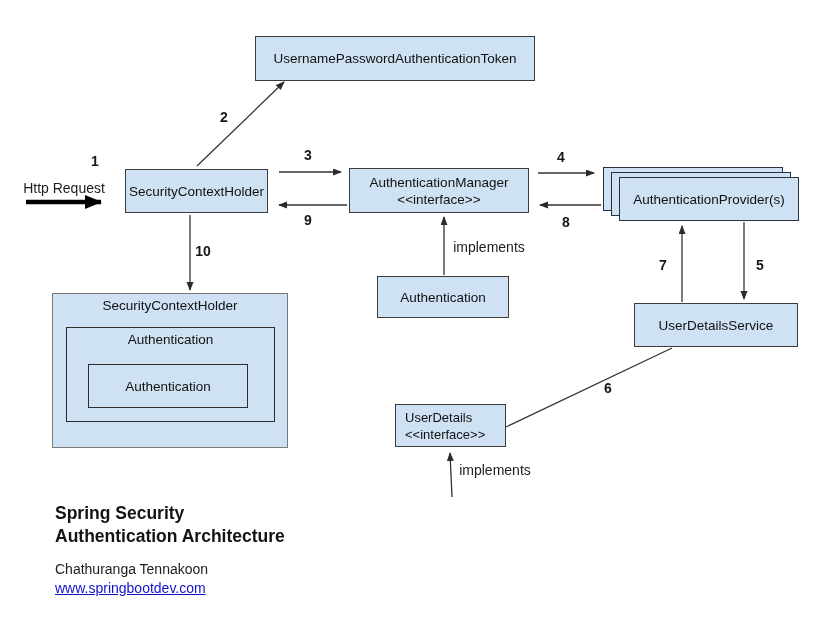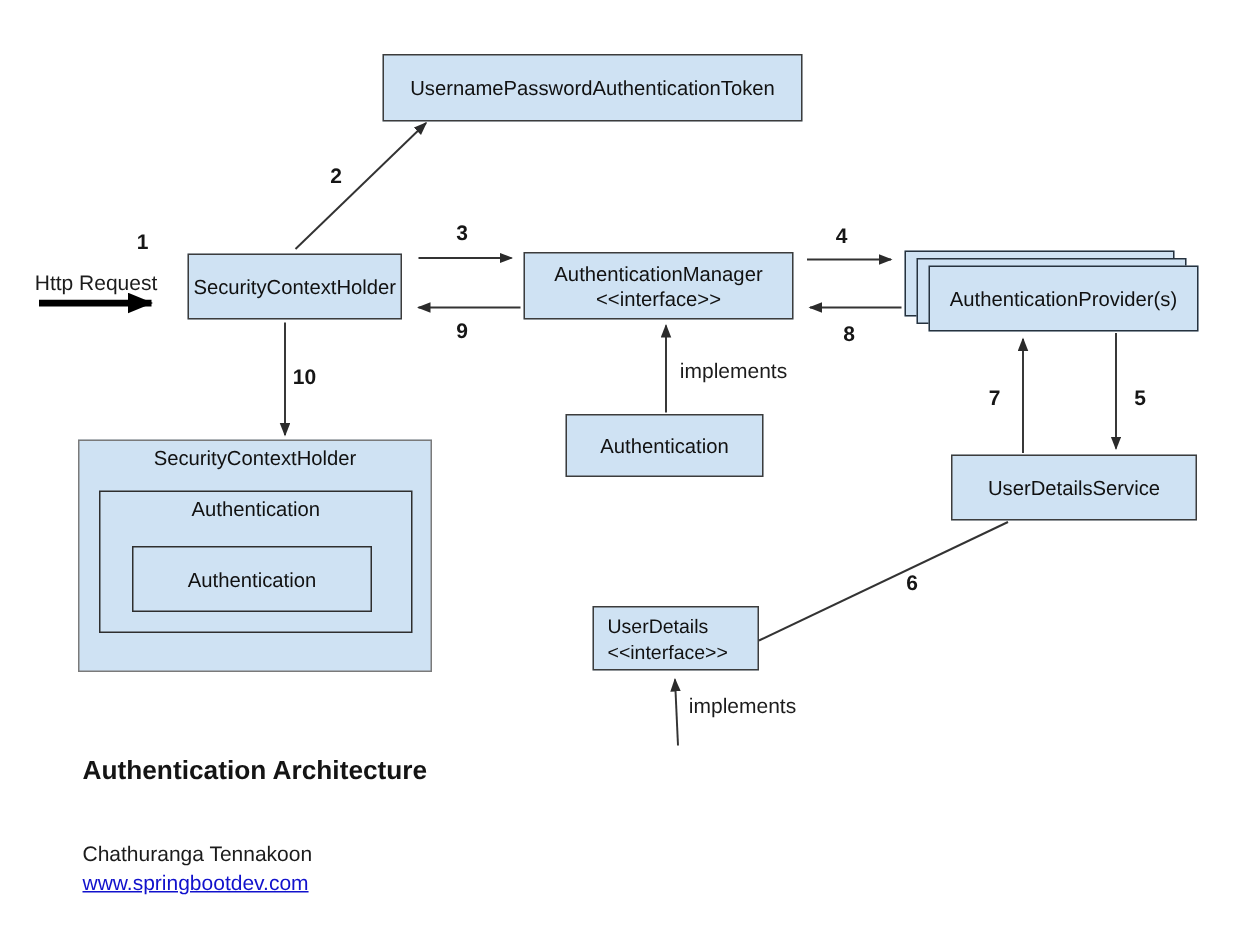--- a/index.html
+++ b/index.html
@@ -103,18 +103,19 @@
   <div class="edge-label" style="left:663px;top:265px;">7</div>
   <div class="edge-label" style="left:566px;top:222px;">8</div>
   <div class="edge-label" style="left:308px;top:220px;">9</div>
   <div class="edge-label" style="left:203px;top:251px;">10</div>
 
   <div class="plain-label" style="left:52px;top:188px;margin-left:12px;">Http Request</div>
   <div class="plain-label" style="left:489px;top:247px;">implements</div>
   <div class="plain-label" style="left:495px;top:470px;">implements</div>
 
   <div class="footer-title">
+    <div>Spring Security</div>
     <div>Authentication Architecture</div>
   </div>
   <div class="footer-author">Chathuranga Tennakoon</div>
   <a class="footer-link">www.springbootdev.com</a>
 
 </div>
 
 </body></html>

